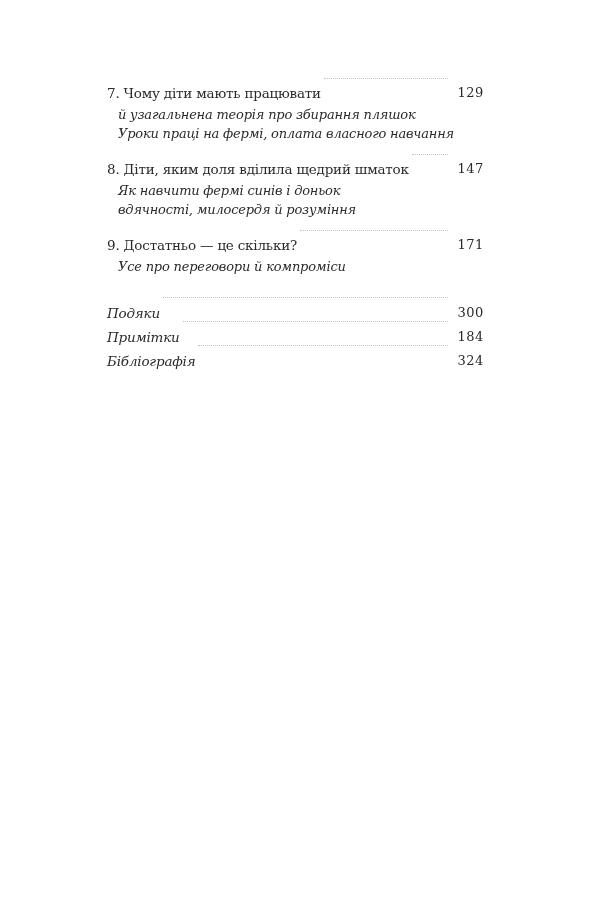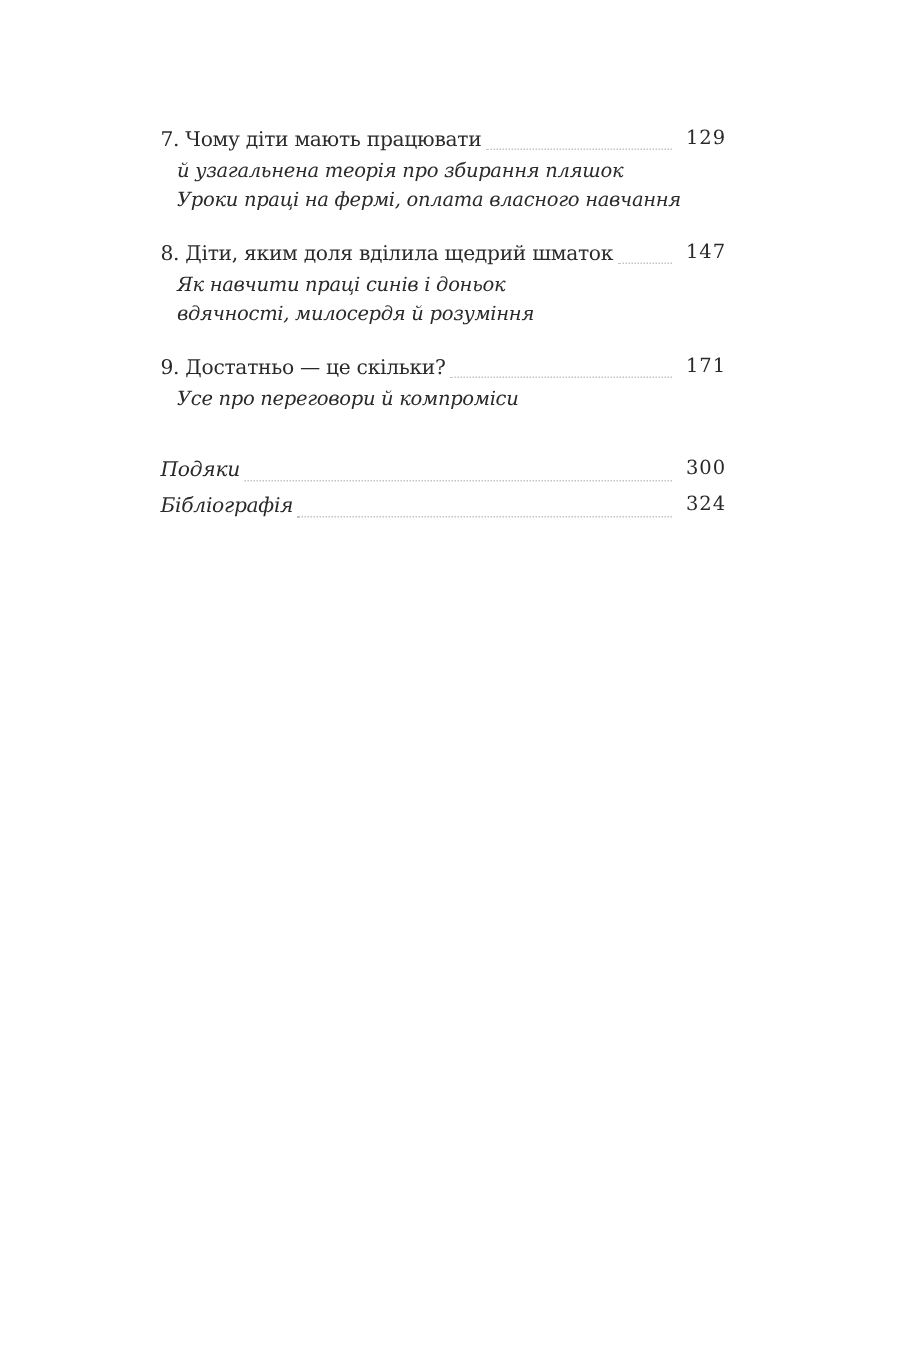--- a/index.html
+++ b/index.html
@@ -16,21 +16,21 @@
       color: #2a2a2a;
     }
     .toc {
       position: absolute;
       left: 107px;
       top: 82px;
       width: 377px;
     }
     .entry-row {
       display: flex;
-      align-items: flex-end;
+      align-items: flex-start;
       height: 22px;
       line-height: 22px;
       font-size: 13.5px;
     }
     .entry-title {
       white-space: nowrap;
       flex: 0 0 auto;
       letter-spacing: -0.2px;
     }
     .entry-title.italic {
@@ -88,21 +88,21 @@
     </div>
   </div>
 
   <div class="chapter">
     <div class="entry-row">
       <span class="entry-title">8. Діти, яким доля вділила щедрий шматок</span>
       <span class="leader"></span>
       <span class="page-num">147</span>
     </div>
     <div class="subtitle">
-      <div>Як навчити праці синів і доньок</div>
+      <div>Як навчити фермі синів і доньок</div>
       <div>вдячності, милосердя й розуміння</div>
     </div>
   </div>
 
   <div class="chapter last">
     <div class="entry-row">
       <span class="entry-title">9. Достатньо — це скільки?</span>
       <span class="leader"></span>
       <span class="page-num">171</span>
     </div>
@@ -111,19 +111,24 @@
     </div>
   </div>
 
   <div class="backmatter">
     <div class="entry-row">
       <span class="entry-title italic">Подяки</span>
       <span class="leader"></span>
       <span class="page-num">300</span>
     </div>
     <div class="entry-row">
+      <span class="entry-title italic">Примітки</span>
+      <span class="leader"></span>
+      <span class="page-num">184</span>
+    </div>
+    <div class="entry-row">
       <span class="entry-title italic">Бібліографія</span>
       <span class="leader"></span>
       <span class="page-num">324</span>
     </div>
   </div>
 
 </div>
 
 </body></html>

